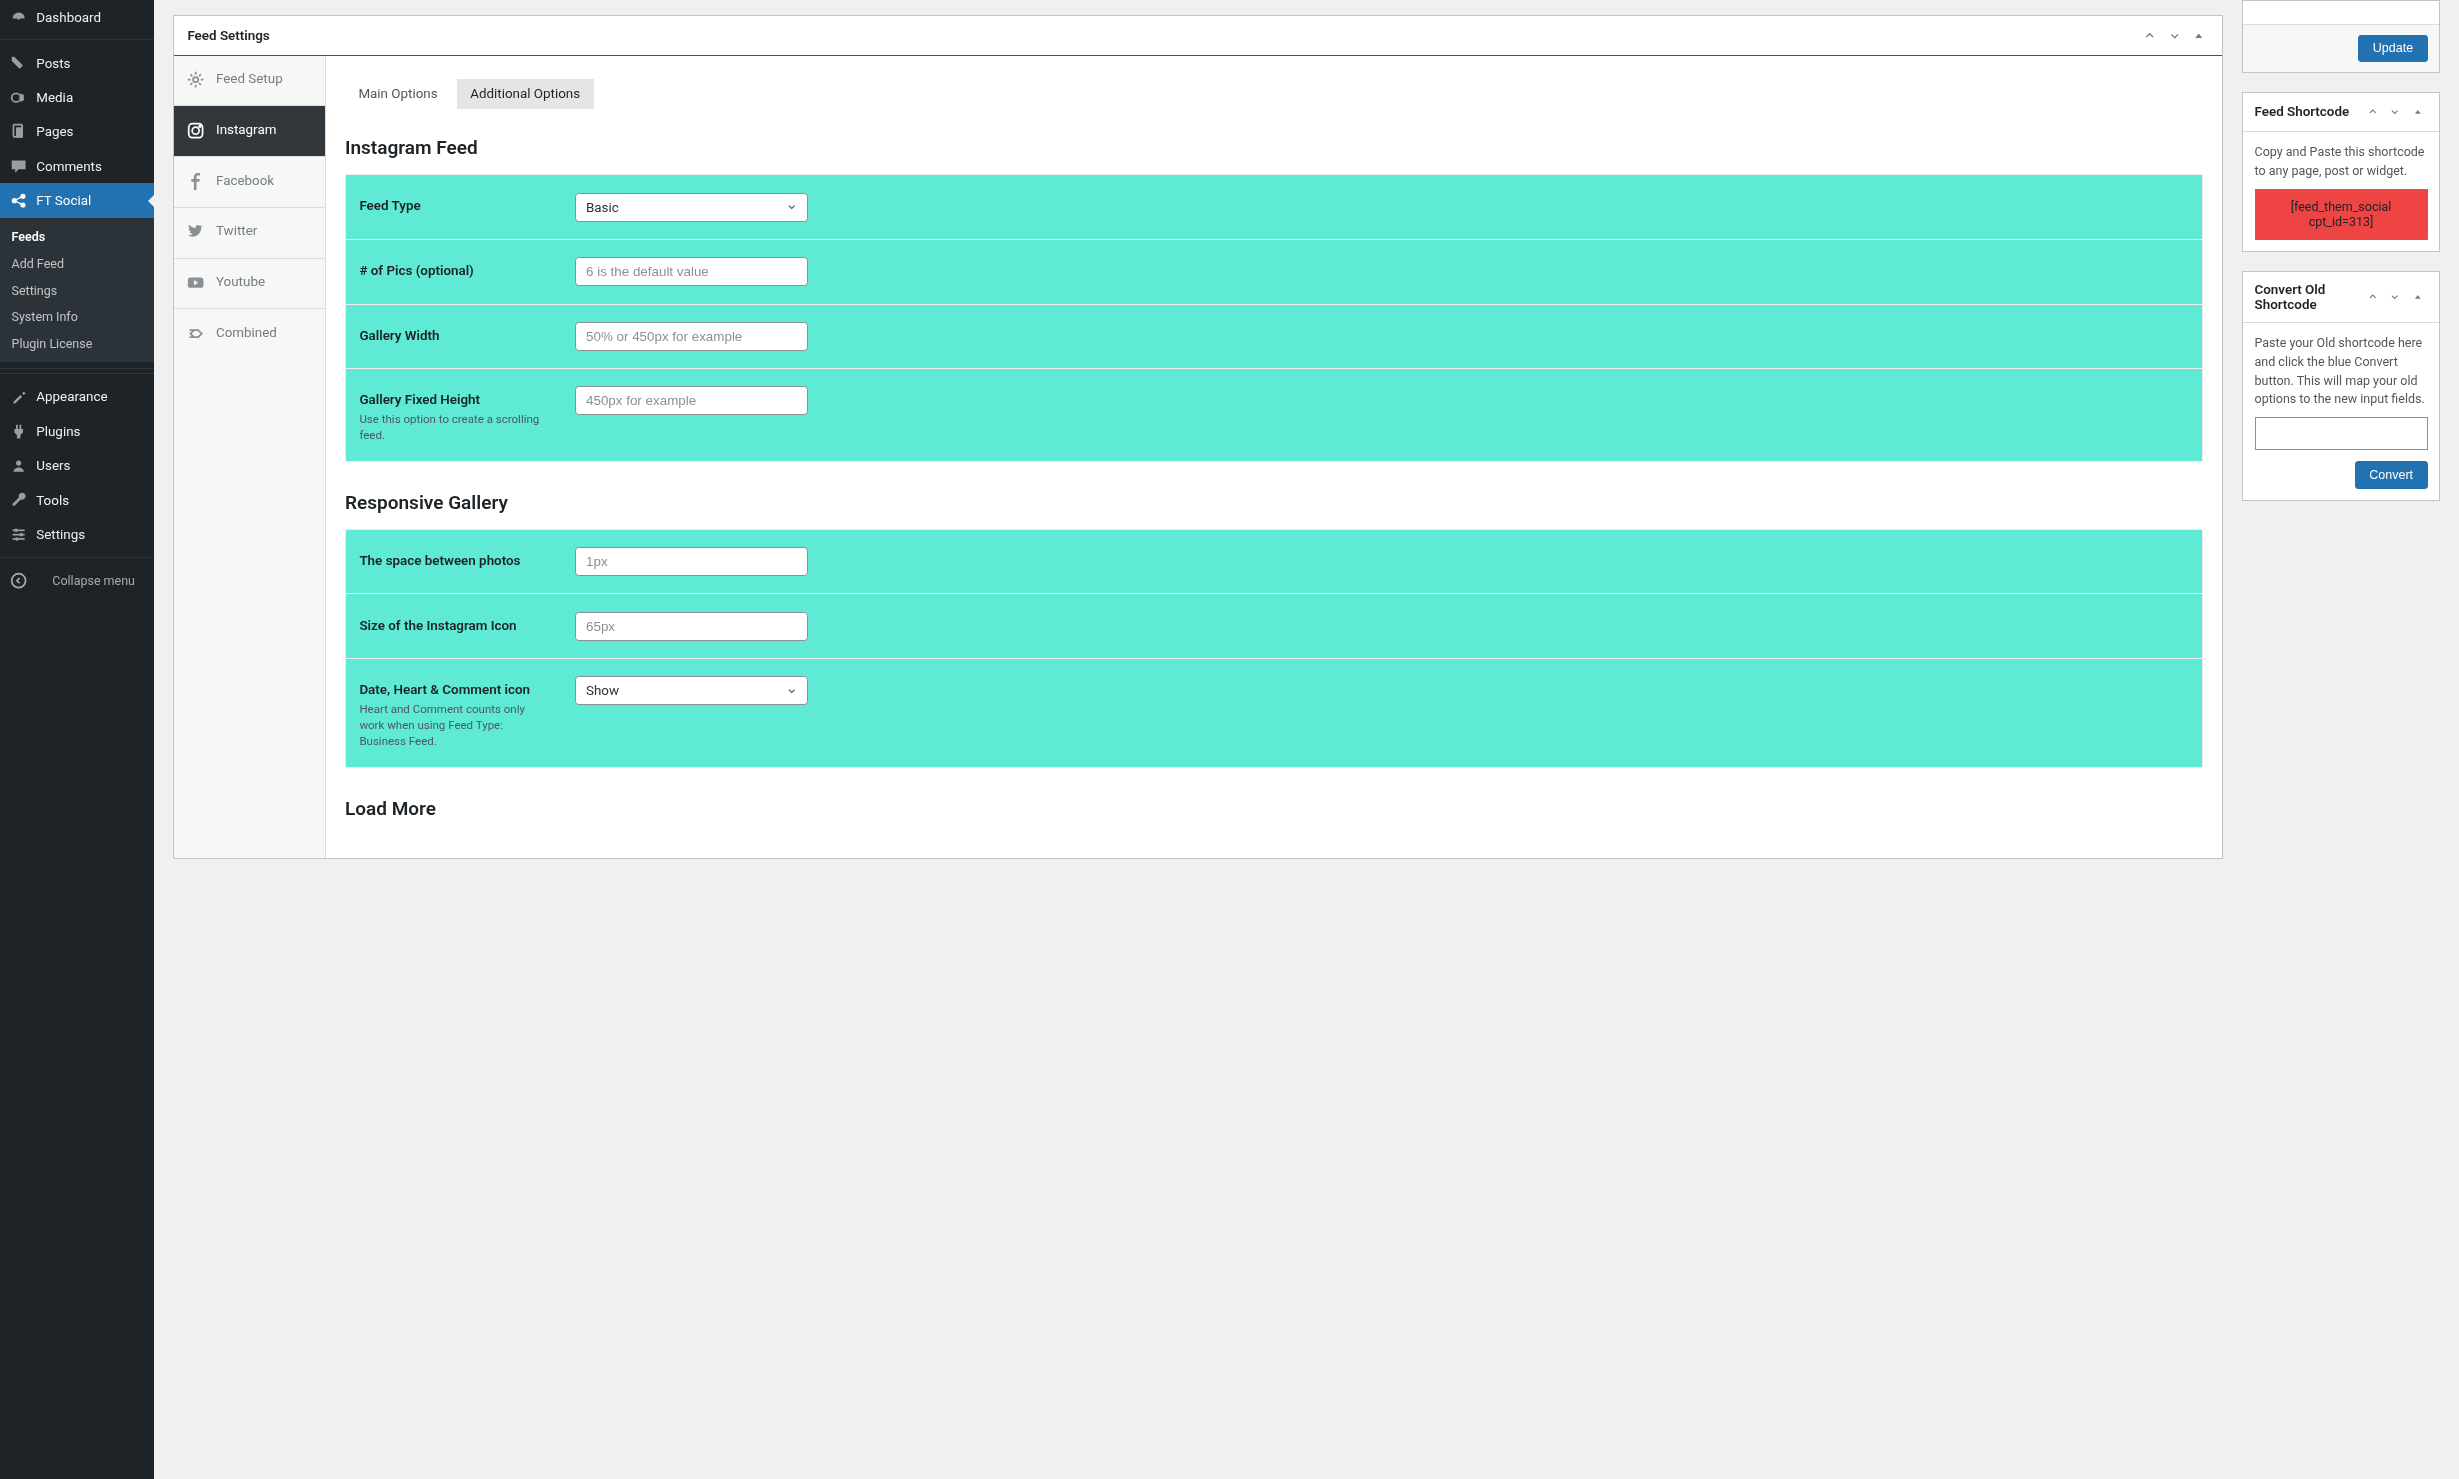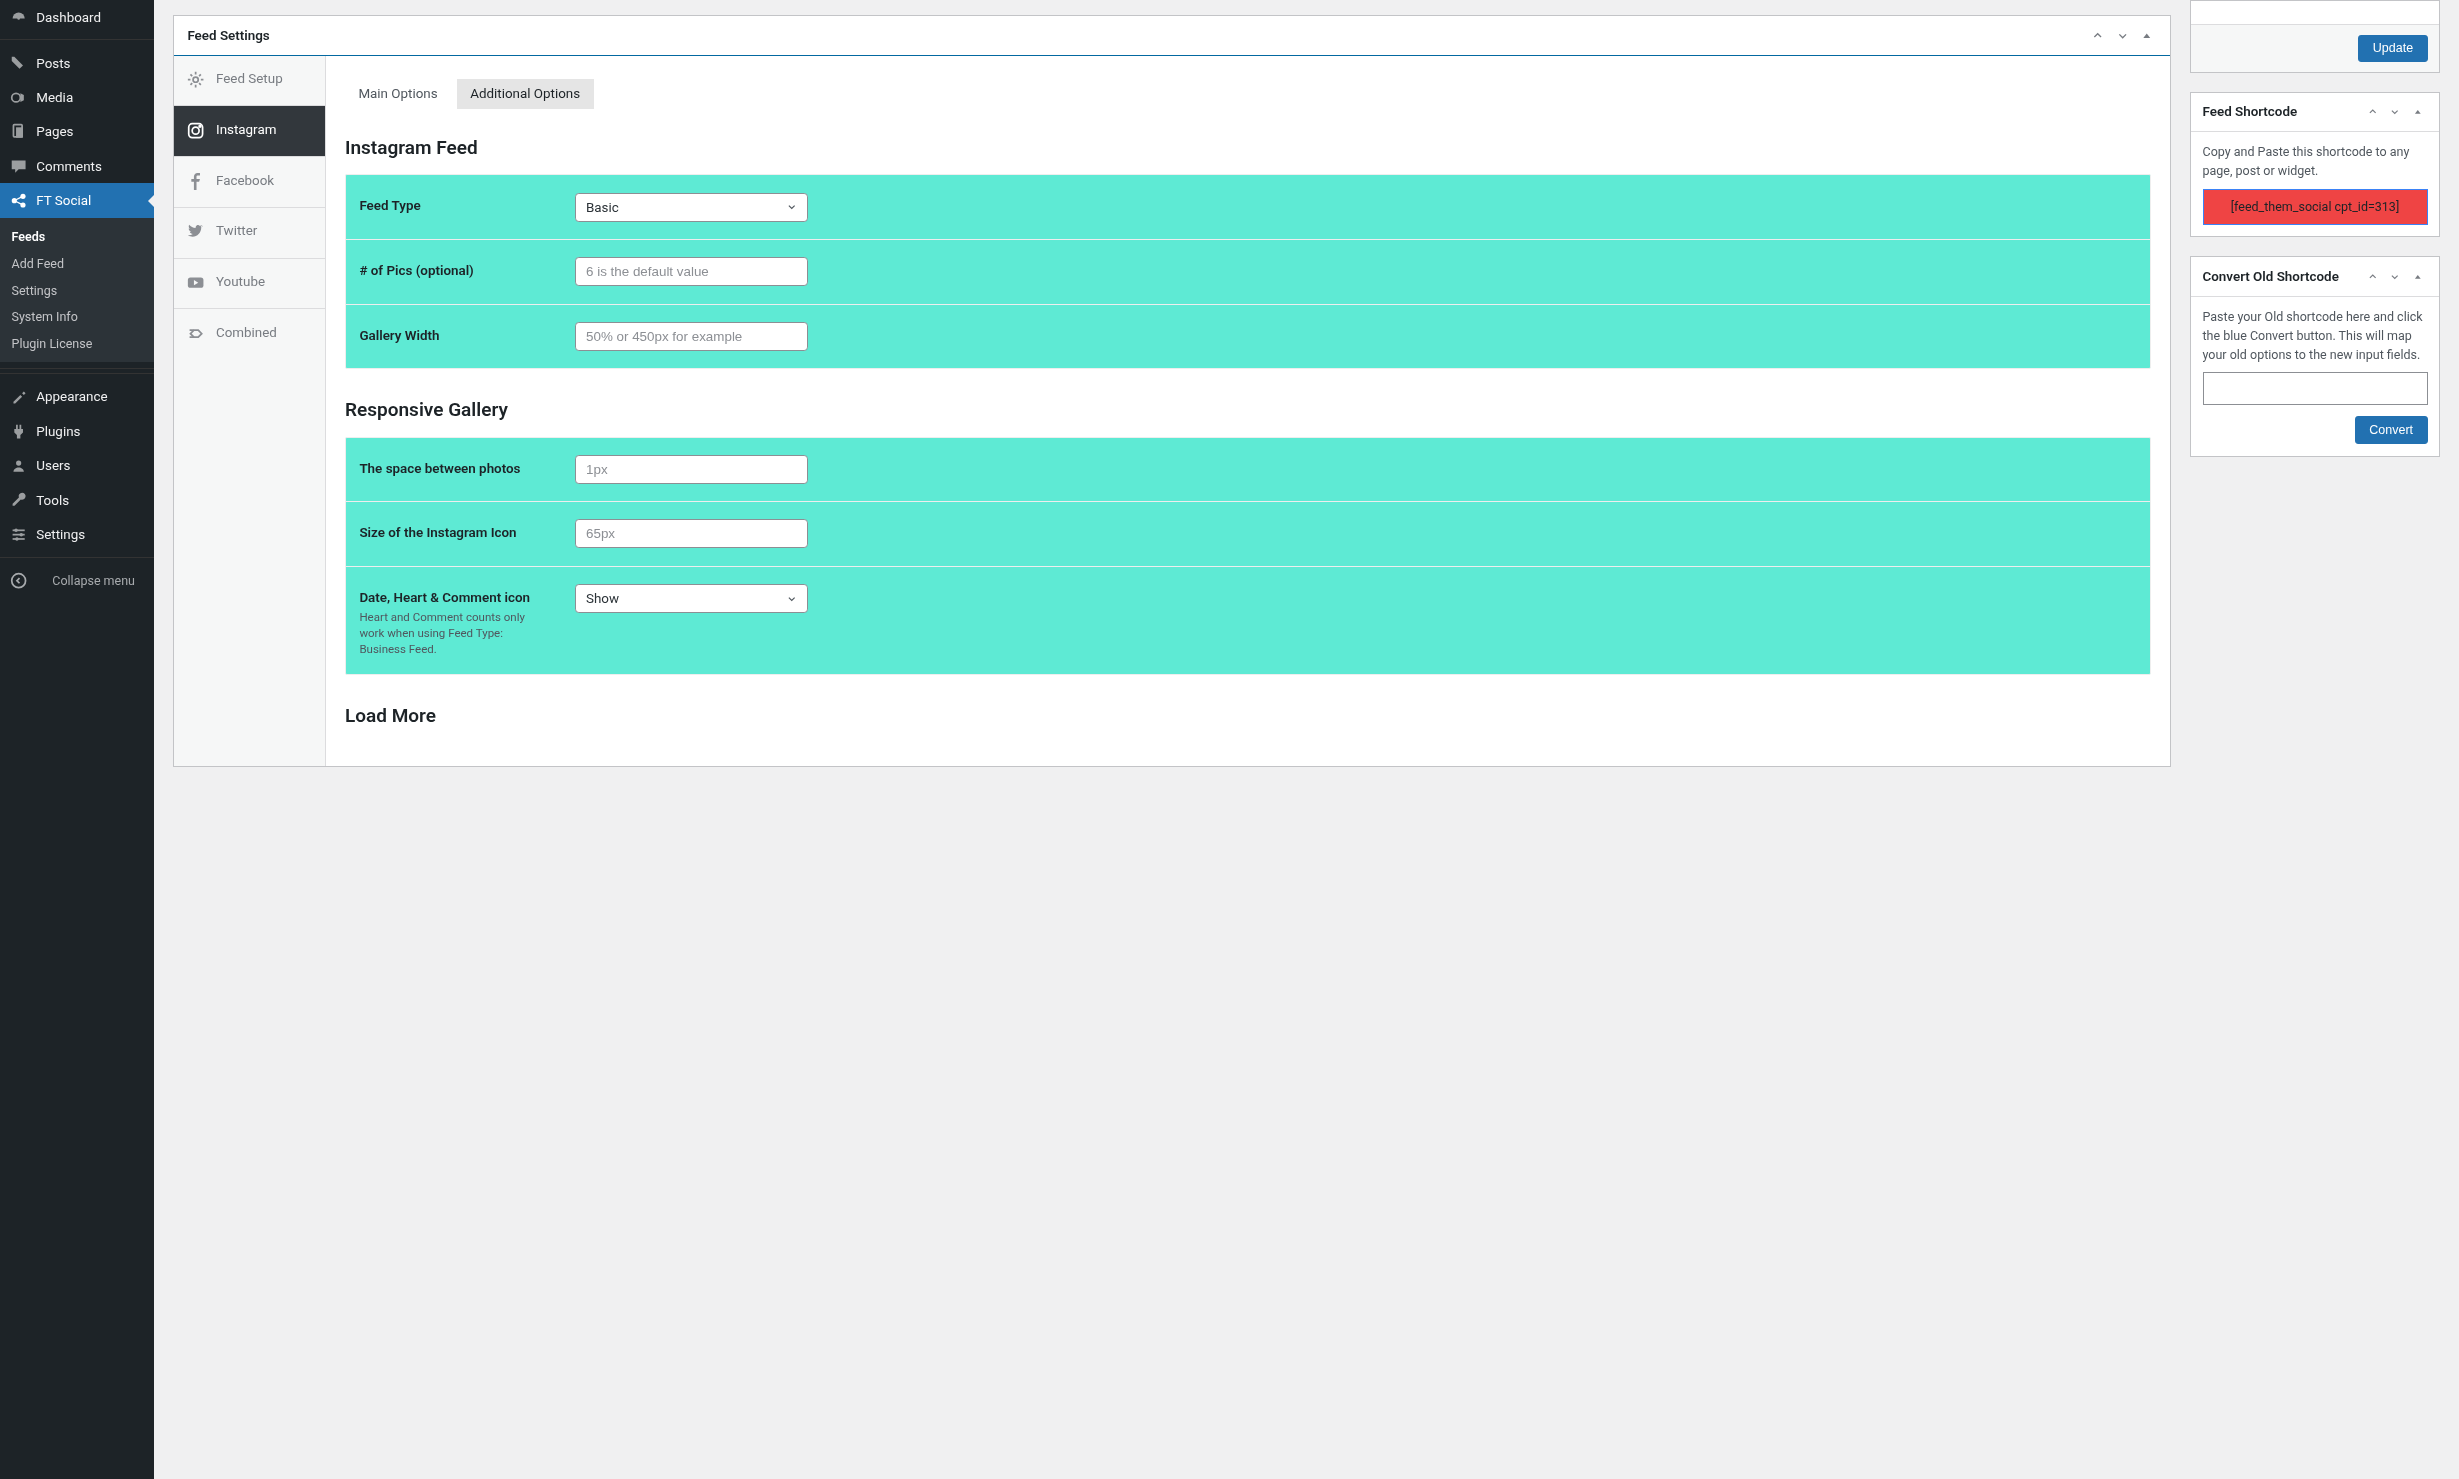--- a/index.html
+++ b/index.html
@@ -47,21 +47,21 @@
   .form-label .hint { display:block; font-weight:400; font-size:11.5px; color:#50575e; margin-top:3.8px; line-height:1.4; max-width: 183px; }
   .form-control input[type=text], .form-control .select { width: 233px; height: 29px; border:1px solid #8c8f94; border-radius:3.8px; padding: 0 9.6px; font-size:13.4px; color:#2c3338; background:#fff; }
   .form-control input::placeholder { color:#8c8f94; }
   .form-control .select { display:flex; align-items:center; justify-content:space-between; cursor:pointer; }
   .form-control .select .chev { color:#50575e; }
   .row-group { background:#5eead4; margin-bottom: 29px; }
   .row-group.boxed { border:1px solid #eee; border-radius:1.9px; }
   .row-group.boxed .form-row { padding:17.3px 13.4px; }
 
   
-  .right-col { width: 269px; flex-shrink:0; padding: 0 0 0 19px; }
+  .right-col { width: 217px; flex-shrink:0; padding: 0 0 0 19px; }
   .metabox { background:#fff; border:1px solid #c3c4c7; margin-bottom: 19px; }
   .metabox .mb-header { display:flex; align-items:center; justify-content:space-between; padding:9.6px 11.5px; border-bottom:1px solid #dcdcde; font-weight:600; font-size:13.4px; }
   .metabox .mb-body { padding: 11.5px; }
   .metabox .mb-footer { padding: 9.6px 11.5px; text-align:right; border-top:1px solid #dcdcde; background:#f6f7f7; }
   .btn-primary { background:#2271b1; color:#fff; border:1px solid #2271b1; padding: 5.8px 13.4px; border-radius:2.9px; font-size:12.5px; cursor:pointer; }
   .codebox { background:#ef4444; border:1px solid #3b82f6; padding:9.6px; margin-top:7.7px; font-size:12.5px; text-align:center; }
   .desc { font-size:12.5px; color:#50575e; line-height:1.5; }
   .inputbox { border:1px solid #8c8f94; height:33px; width:100%; margin-top:7.7px; background:#fff; }
 
   .columns { display:flex; align-items:flex-start; }
@@ -298,20 +298,24 @@
                     </div>
                 </div>
                 <div class="form-row">
                   <div class="form-label"># of Pics (optional)</div>
                   <div class="form-control"><input type="text" placeholder="6 is the default value" style=""></div>
                 </div>
                 <div class="form-row">
                   <div class="form-label">Gallery Width</div>
                   <div class="form-control"><input type="text" placeholder="50% or 450px for example" style=""></div>
                 </div>
+                <div class="form-row">
+                  <div class="form-label"><span>Gallery Fixed Height</span><span class="hint">Use this option to create a scrolling feed.</span></div>
+                  <div class="form-control"><input type="text" placeholder="450px for example" style=""></div>
+                </div>
               </div>
 
               <div class="section-title">Responsive Gallery</div>
               <div class="row-group boxed">
                 <div class="form-row">
                   <div class="form-label">The space between photos</div>
                   <div class="form-control"><input type="text" placeholder="1px" style=""></div>
                 </div>
                 <div class="form-row">
                   <div class="form-label">Size of the Instagram Icon</div>

